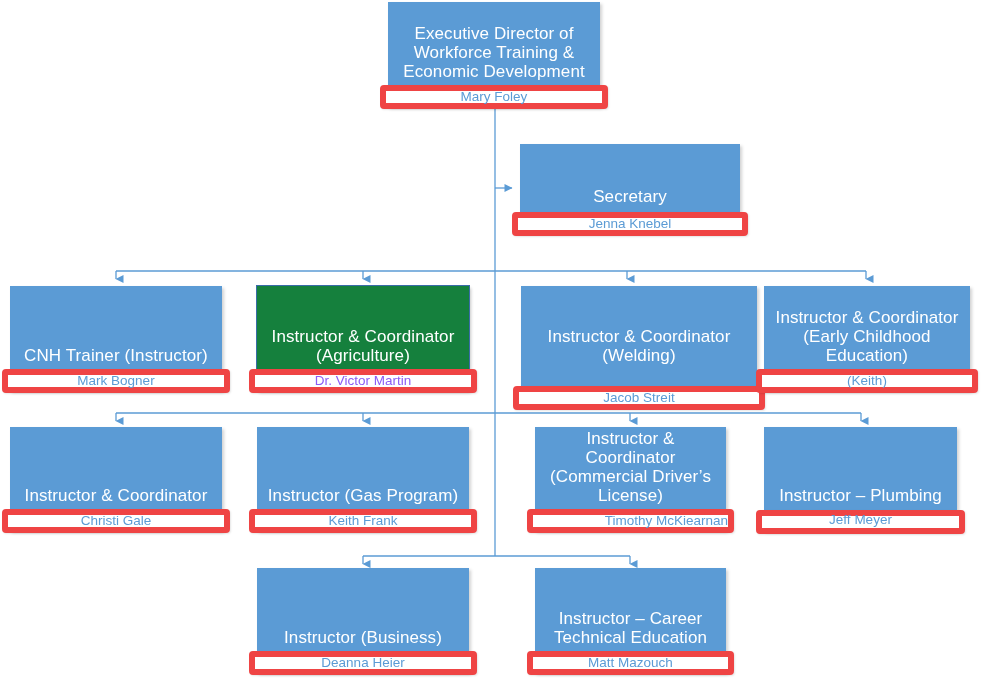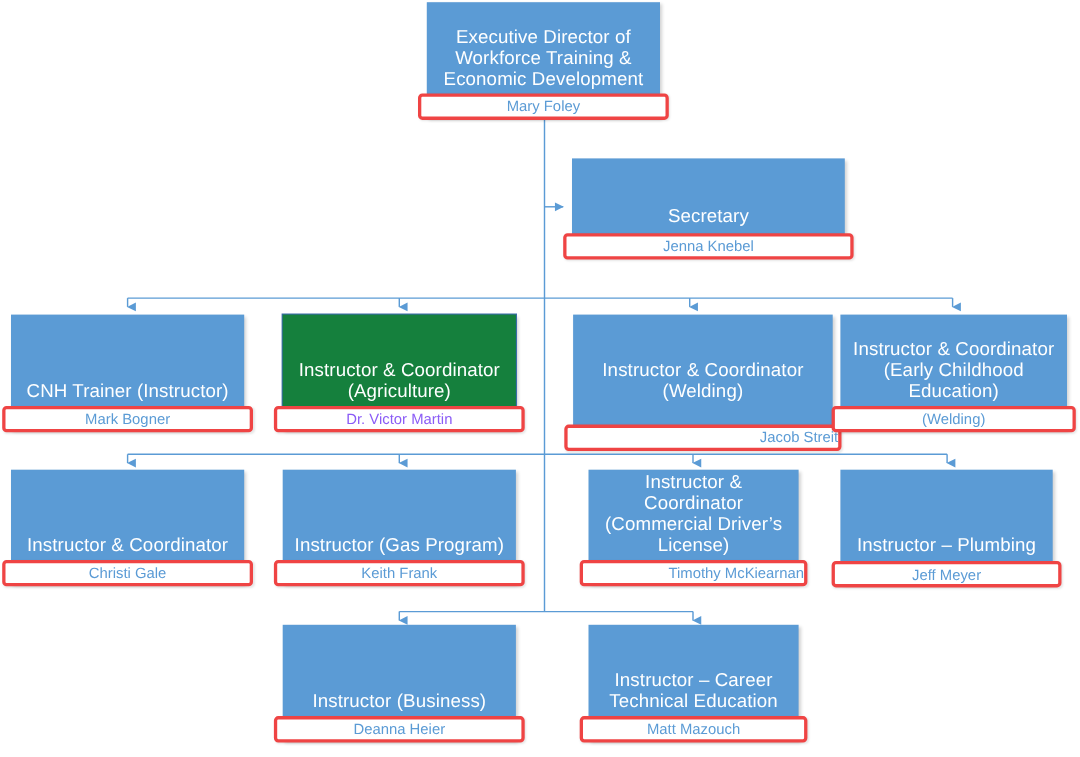--- a/index.html
+++ b/index.html
@@ -61,21 +61,21 @@
     padding: 0 8px;
     box-sizing: border-box;
     letter-spacing: 0.1px;
   }
   .node-name-bar {
     position: absolute;
     left: -8px;
     width: calc(100% + 16px);
     height: 24px;
     background: #ffffff;
-    border: 3px solid #ef4444;
+    border: 6px solid #ef4444;
     border-radius: 4px;
     box-sizing: border-box;
     display: flex;
     align-items: center;
     justify-content: center;
     z-index: 5;
     box-shadow: 1px 1px 2px rgba(0,0,0,0.10);
   }
   .node-name {
     color: #5B9BD5;
@@ -129,21 +129,21 @@
 
   <div class="node" style="left:388px; top:2px; width:212px; height:105px;">
     <div class="node-body">
       <div class="node-title">Executive Director of Workforce Training &amp; Economic Development</div>
     </div>
     <div class="node-name-bar" style="top:83px;">
       <span class="node-name">Mary Foley</span>
     </div>
   </div>
 
-  <div class="node" style="left:520px; top:144px; width:248px; height:88px;">
+  <div class="node" style="left:520px; top:144px; width:220px; height:88px;">
     <div class="node-body">
       <div class="node-title">Secretary</div>
     </div>
     <div class="node-name-bar" style="top:68px;">
       <span class="node-name">Jenna Knebel</span>
     </div>
   </div>
 
   <div class="node" style="left:10px; top:286px; width:212px; height:105px;">
     <div class="node-body">
@@ -160,31 +160,31 @@
     </div>
     <div class="node-name-bar" style="top:83px;">
       <span class="node-name">Dr. Victor Martin</span>
     </div>
   </div>
 
   <div class="node" style="left:521px; top:286px; width:236px; height:105px;">
     <div class="node-body">
       <div class="node-title">Instructor &amp; Coordinator (Welding)</div>
     </div>
-    <div class="node-name-bar" style="top:100px;justify-content:flex-end;">
+    <div class="node-name-bar" style="top:100px;">
       <span class="node-name">Jacob Streit</span>
     </div>
   </div>
 
   <div class="node" style="left:764px; top:286px; width:206px; height:105px;">
     <div class="node-body">
       <div class="node-title">Instructor &amp; Coordinator (Early Childhood Education)</div>
     </div>
     <div class="node-name-bar" style="top:83px;">
-      <span class="node-name">(Welding)</span>
+      <span class="node-name">(Keith)</span>
     </div>
   </div>
 
   <div class="node" style="left:10px; top:427px; width:212px; height:104px;">
     <div class="node-body">
       <div class="node-title">Instructor &amp; Coordinator</div>
     </div>
     <div class="node-name-bar" style="top:82px;">
       <span class="node-name">Christi Gale</span>
     </div>

